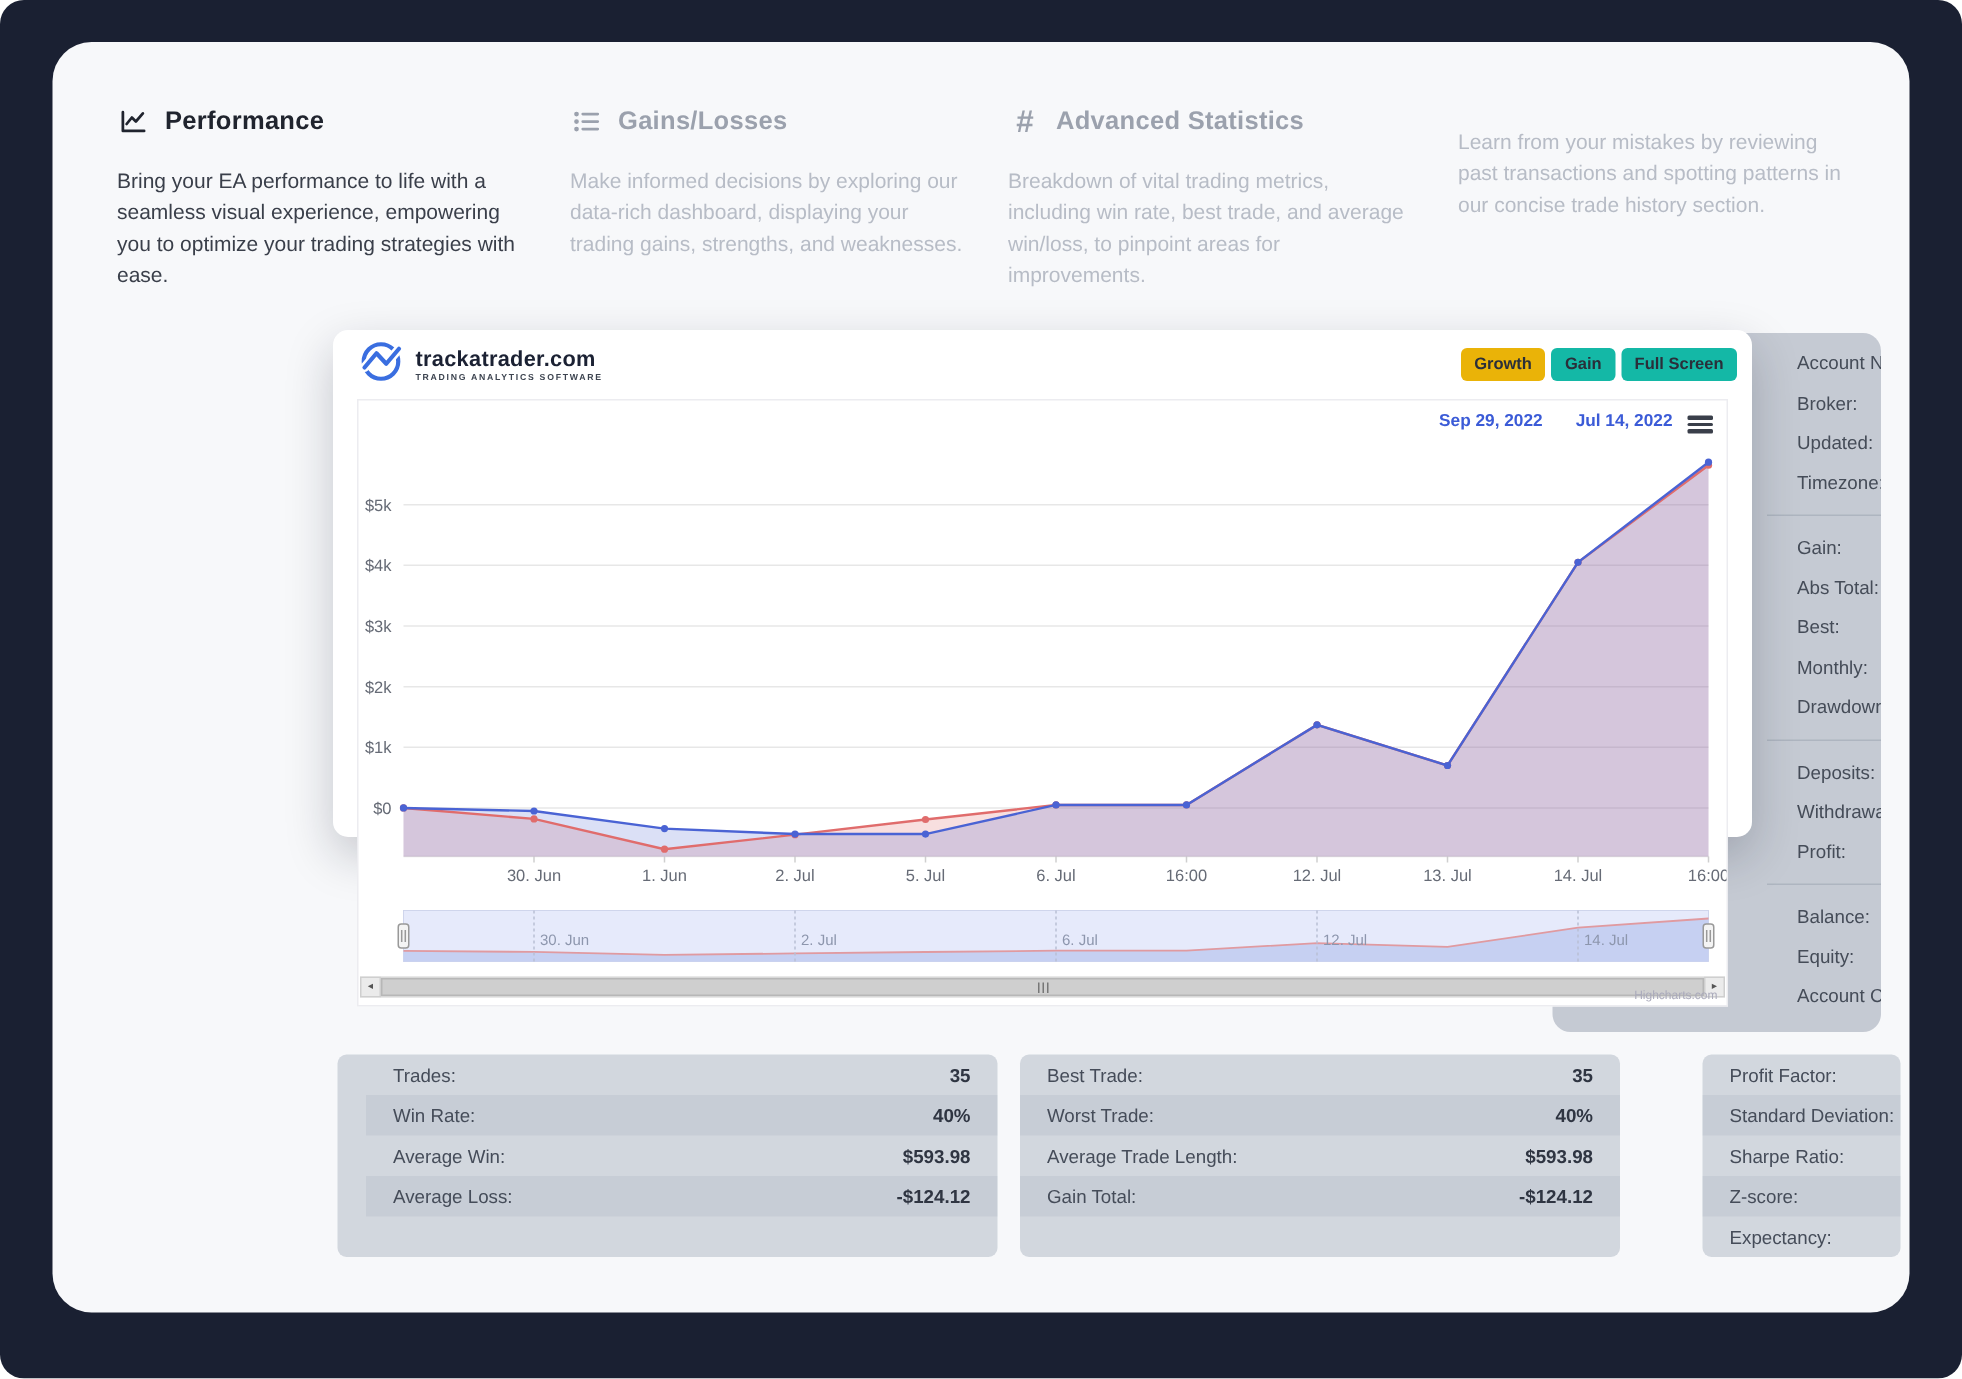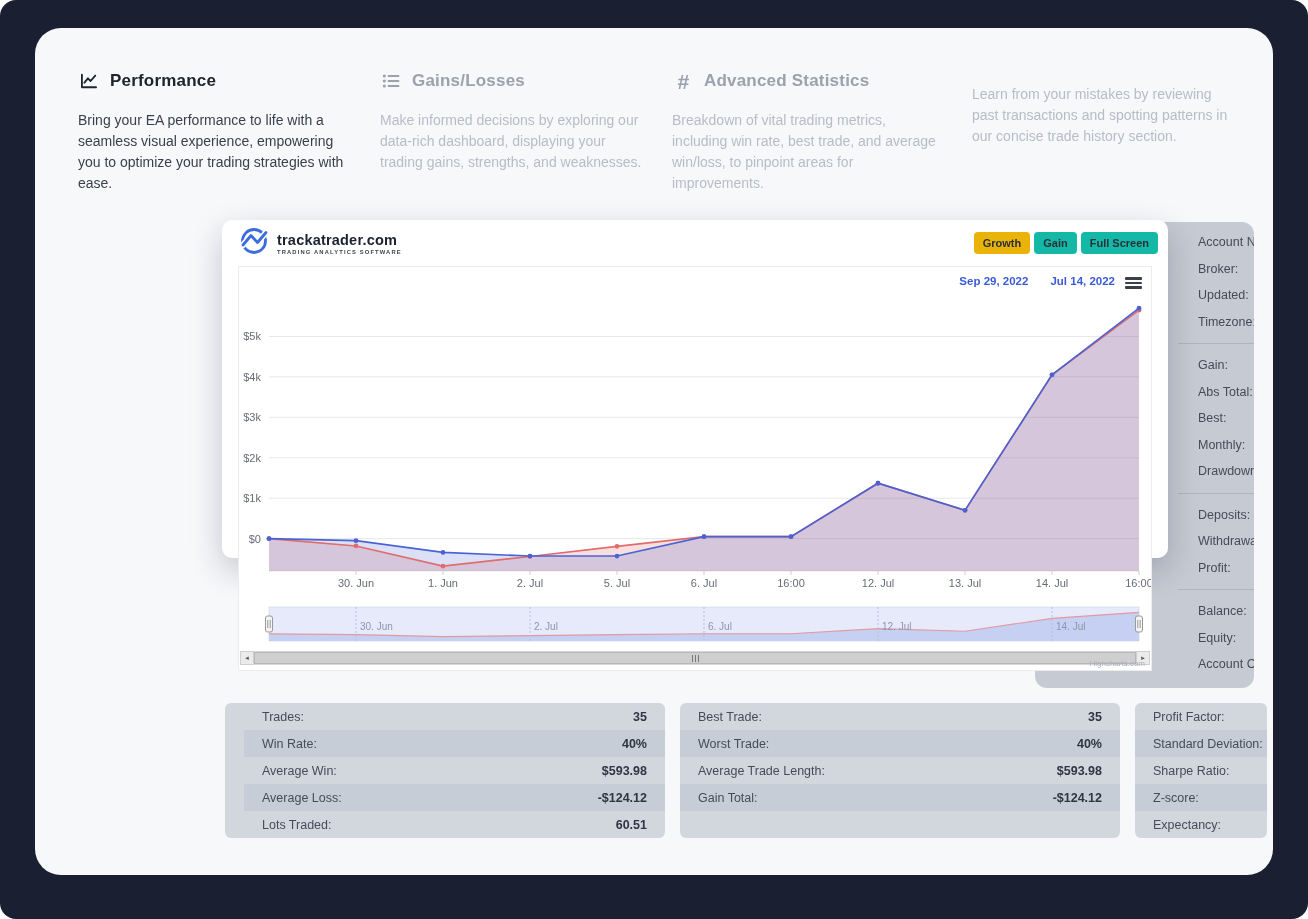--- a/index.html
+++ b/index.html
@@ -23,21 +23,21 @@
   .hash-glyph { font-size:21px; font-weight:600; font-style:italic; line-height:1; }
 
   
   .side-panel { position:absolute; left:1000px; top:194px; width:219px; height:466px; background:#c5cad3; border-radius:12px; overflow:hidden; padding:7px 0 0 163px; }
   .side-row { font-size:12.5px; color:#454c58; line-height:26.5px; white-space:nowrap; }
   .side-div { border-top:1px solid #aeb5c0; margin:8px 0 8px -20px; }
 
   .tables { position:absolute; top:675px; }
   .stat-table { position:absolute; height:135px; background:#d2d7de; border-radius:6px; overflow:hidden; }
   .stat-table.t1 { left:190px; width:440px;padding-left:19px; }
-  .stat-table.t2 { left:645px; width:440px; }
+  .stat-table.t2 { left:645px; width:400px; }
   .stat-table.t3 { left:1100px; width:132px; }
   .stat-row { height:27px; display:flex; align-items:center; justify-content:space-between; padding:0 18px; white-space:nowrap; }
   .stat-row:nth-child(even) { background:#c7cdd6; }
   .stat-row .lbl { font-size:12.5px; color:#454c59; }
   .stat-row .val { font-size:12.5px; font-weight:bold; color:#2f3542; }
 
   
   .card { position:absolute; left:187px; top:192px; width:946px; height:338px; background:#fff; border-radius:10px; box-shadow:0 12px 32px rgba(20,25,40,.22); }
   .card-header { height:46px; display:flex; align-items:center; justify-content:space-between; padding:0 10px 0 17px; }
   .brand { display:flex; align-items:center; gap:8px; }
@@ -141,24 +141,20 @@
             <span class="lbl">Win Rate:</span>
             <span class="val">40%</span>
           </div>
           <div class="stat-row">
             <span class="lbl">Average Win:</span>
             <span class="val">$593.98</span>
           </div>
           <div class="stat-row">
             <span class="lbl">Average Loss:</span>
             <span class="val">-$124.12</span>
-          </div>
-          <div class="stat-row">
-            <span class="lbl">Lots Traded:</span>
-            <span class="val">60.51</span>
           </div>
         </div>
         <div class="stat-table t2">
           <div class="stat-row">
             <span class="lbl">Best Trade:</span>
             <span class="val">35</span>
           </div>
           <div class="stat-row">
             <span class="lbl">Worst Trade:</span>
             <span class="val">40%</span>

